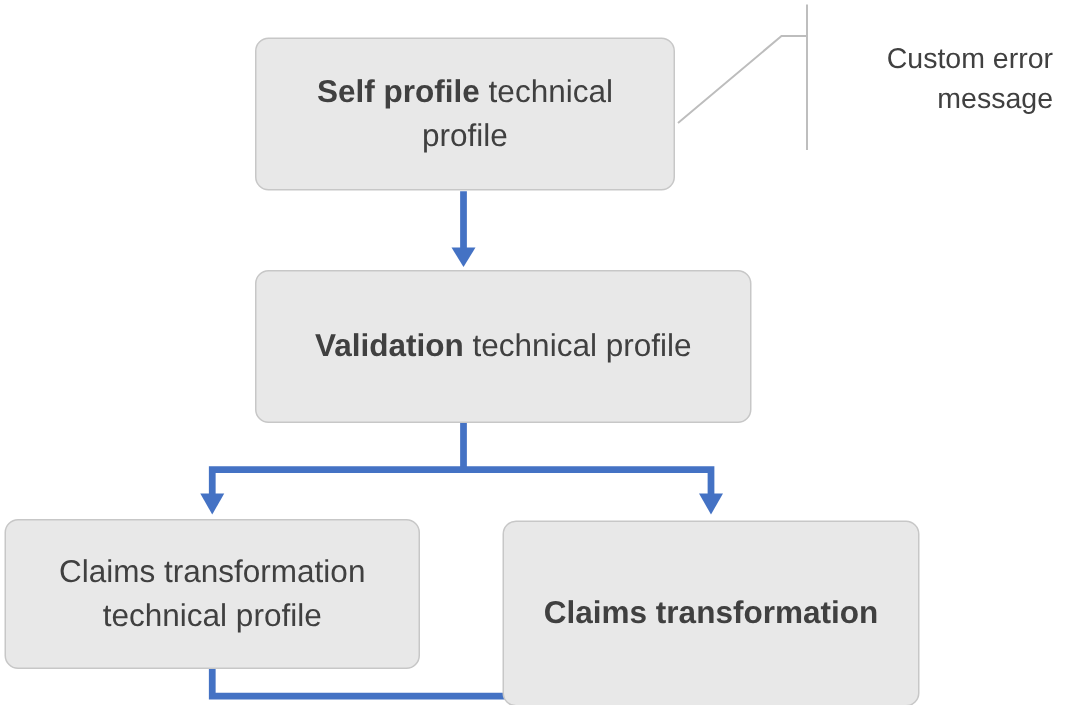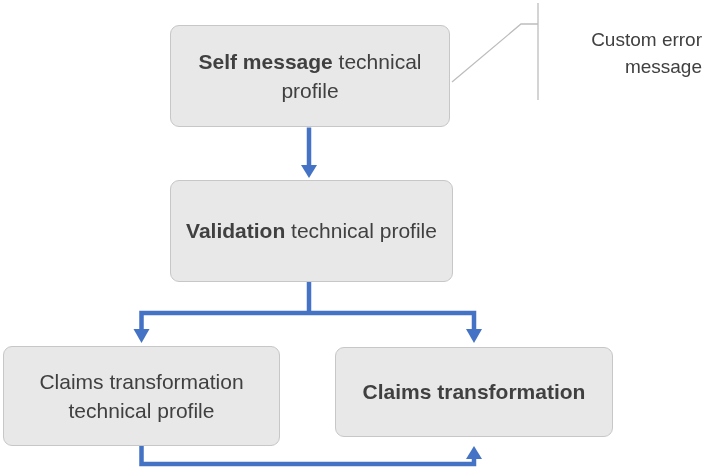--- a/index.html
+++ b/index.html
@@ -38,23 +38,23 @@
     justify-content: center;
     text-align: center;
     color: var(--text-color);
     font-size: 21px;
     line-height: 1.4;
     padding: 6px 14px;
   }
   .node .b { font-weight: bold; }
 
   .node-self-asserted { left: 170px; top: 25px;  width: 280px; height: 102px; }
-  .node-validation    { left: 170px; top: 180px; width: 283px; height: 102px; }
+  .node-validation    { left: 170px; top: 180px; width: 331px; height: 102px; }
   .node-claims-tp     { left: 3px;   top: 346px; width: 277px; height: 100px; justify-content: flex-end; }
-  .node-claims-tr     { left: 335px; top: 347px; width: 278px; height: 90px; }
+  .node-claims-tr     { left: 335px; top: 347px; width: 278px; height: 124px; }
 
   .callout-text {
     position: absolute;
     left: 544px; top: 27px;
     width: 158px;
     text-align: right;
     color: var(--text-color);
     font-size: 19px;
     line-height: 1.4;
   }
@@ -96,21 +96,21 @@
       <polygon points="466,329 482,329 474,343"></polygon>
     </g>
 
     <g class="arrow">
       <path d="M141.5 445 V464 H474 V458"></path>
       <polygon points="466,459 482,459 474,446"></polygon>
     </g>
   </svg>
 
   <div class="node node-self-asserted">
-    <p><span class="b">Self message</span><span> technical profile</span></p>
+    <p><span class="b">Self profile</span><span> technical profile</span></p>
   </div>
 
   <div class="node node-validation">
     <p><span class="b">Validation</span><span> technical profile</span></p>
   </div>
 
   <div class="node node-claims-tp">
     <p>Claims transformation technical profile</p>
   </div>
 

